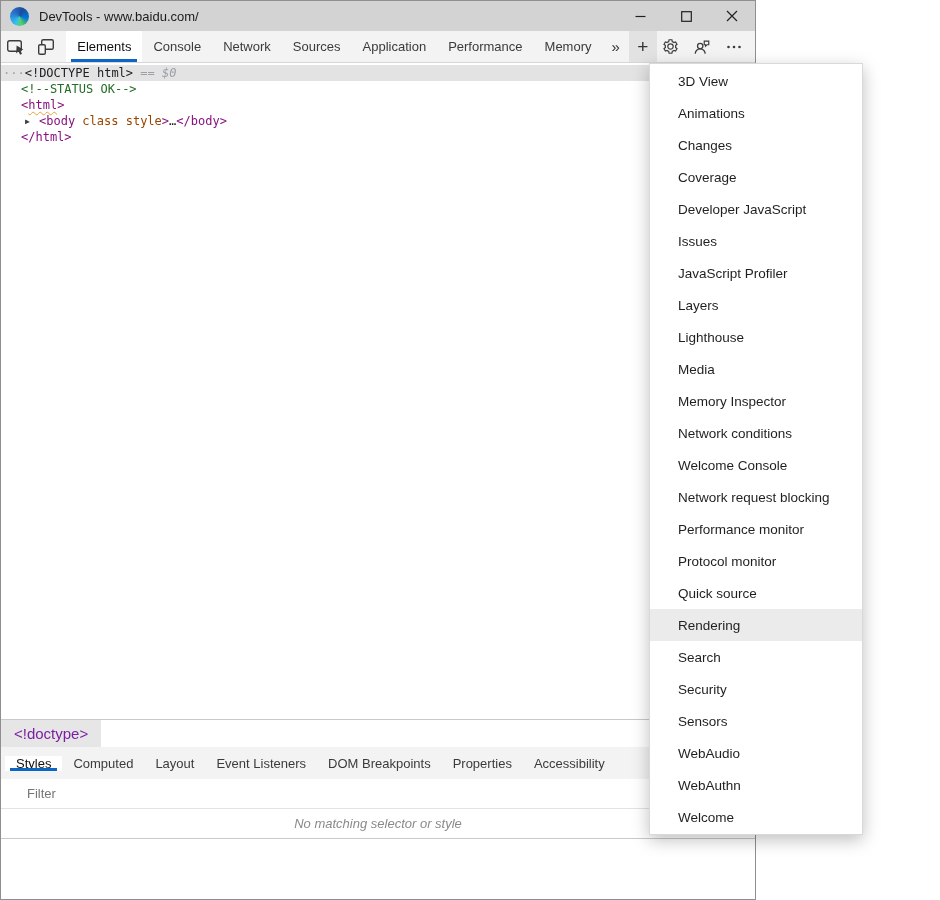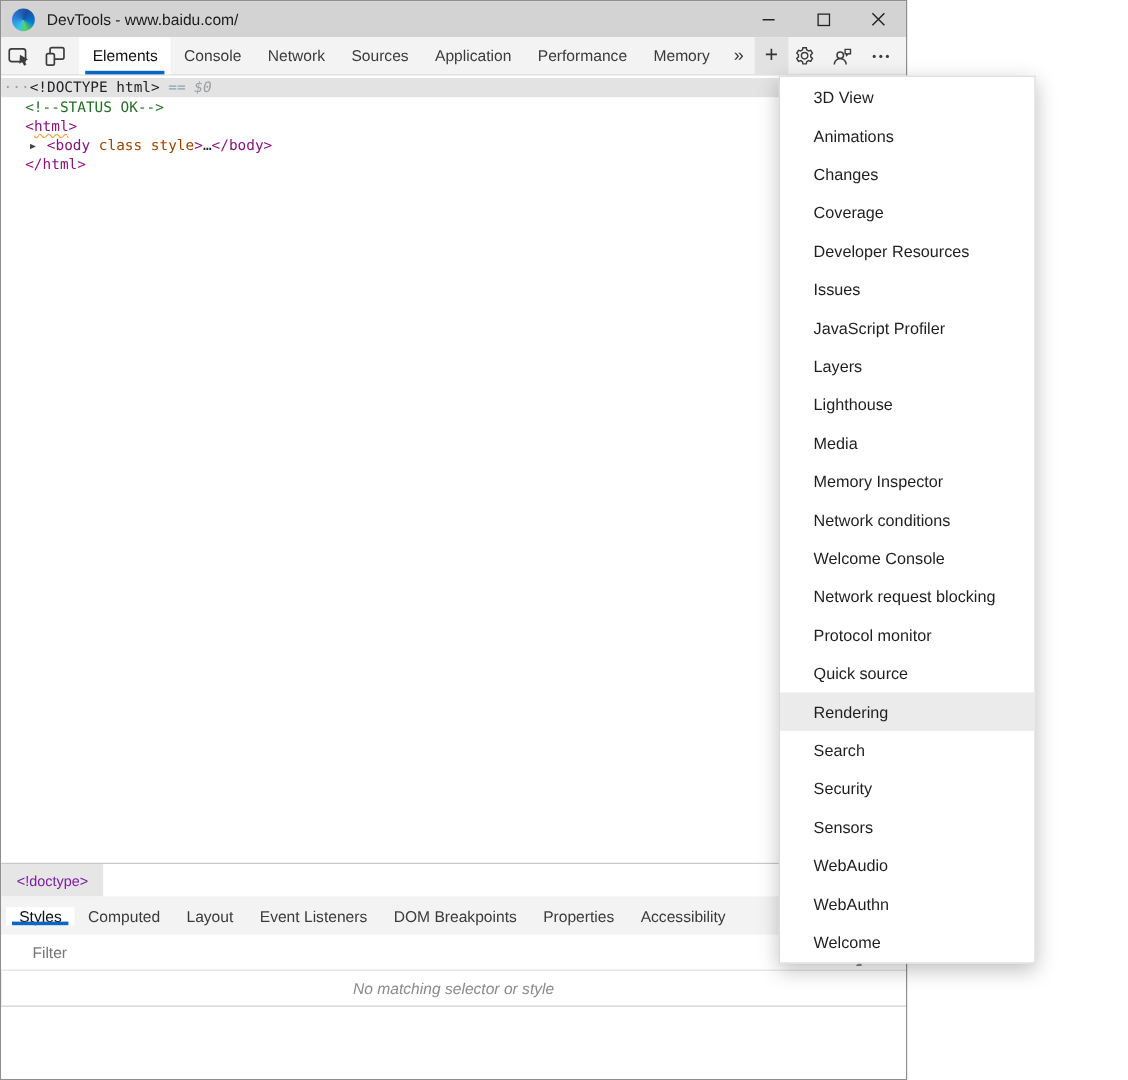--- a/index.html
+++ b/index.html
@@ -46,21 +46,21 @@
   .tk-dimi { color: #9aa0a6; font-style: italic; }
   .tk-tag { color: #881280; }
   .tk-tag-wavy { color: #881280; text-decoration: underline; text-decoration-style: wavy;
                  text-decoration-color: #e8a33d; text-decoration-thickness: 1px; text-underline-offset: 2px; }
   .tk-attr { color: #994500; }
   .tk-comment { color: #236e25; }
 
   
   .crumb-bar { height: 28px; background: #fff; border-top: 1px solid #c9c9c9; display: flex; align-items: stretch; }
   .crumb { background: #e6e6e6; padding: 0 13px; display: flex; align-items: center;
-           font-size: 12px; color: #7b1fa2; }
+           font-size: 15px; color: #7b1fa2; }
   .styles-tabs { height: 32px; background: #f3f3f3; display: flex; align-items: center; padding-left: 4px; }
   .filter-bar { height: 30px; background: #fff; border-bottom: 1px solid #e2e2e2;
                 display: flex; align-items: center; position: relative; }
   .filter-text { margin-left: 26px; font-size: 13px; color: #767676; }
   .filter-icons { position: absolute; right: 5px; top: 0; height: 100%;
                   display: flex; align-items: center; gap: 11px; }
   .cls-fragment { color: #1b6fbb; font-size: 12px; font-weight: bold; }
   .plus-wrap { position: relative; width: 20px; height: 20px; display: flex;
                align-items: center; justify-content: center; }
   .plus-corner { position: absolute; right: -1px; bottom: -1px; width: 0; height: 0;
@@ -197,30 +197,31 @@
   </div>
 
   <div class="empty-msg">No matching selector or style</div>
   <div class="pane-rest"></div>
 
   <div class="menu">
       <div class="menu-item">3D View</div>
       <div class="menu-item">Animations</div>
       <div class="menu-item">Changes</div>
       <div class="menu-item">Coverage</div>
-      <div class="menu-item">Developer Resources</div>
+      <div class="menu-item">Developer JavaScript</div>
       <div class="menu-item">Issues</div>
       <div class="menu-item">JavaScript Profiler</div>
       <div class="menu-item">Layers</div>
       <div class="menu-item">Lighthouse</div>
       <div class="menu-item">Media</div>
       <div class="menu-item">Memory Inspector</div>
       <div class="menu-item">Network conditions</div>
       <div class="menu-item">Welcome Console</div>
       <div class="menu-item">Network request blocking</div>
+      <div class="menu-item">Performance monitor</div>
       <div class="menu-item">Protocol monitor</div>
       <div class="menu-item">Quick source</div>
       <div class="menu-item highlighted">Rendering</div>
       <div class="menu-item">Search</div>
       <div class="menu-item">Security</div>
       <div class="menu-item">Sensors</div>
       <div class="menu-item">WebAudio</div>
       <div class="menu-item">WebAuthn</div>
       <div class="menu-item">Welcome</div>
     </div>

